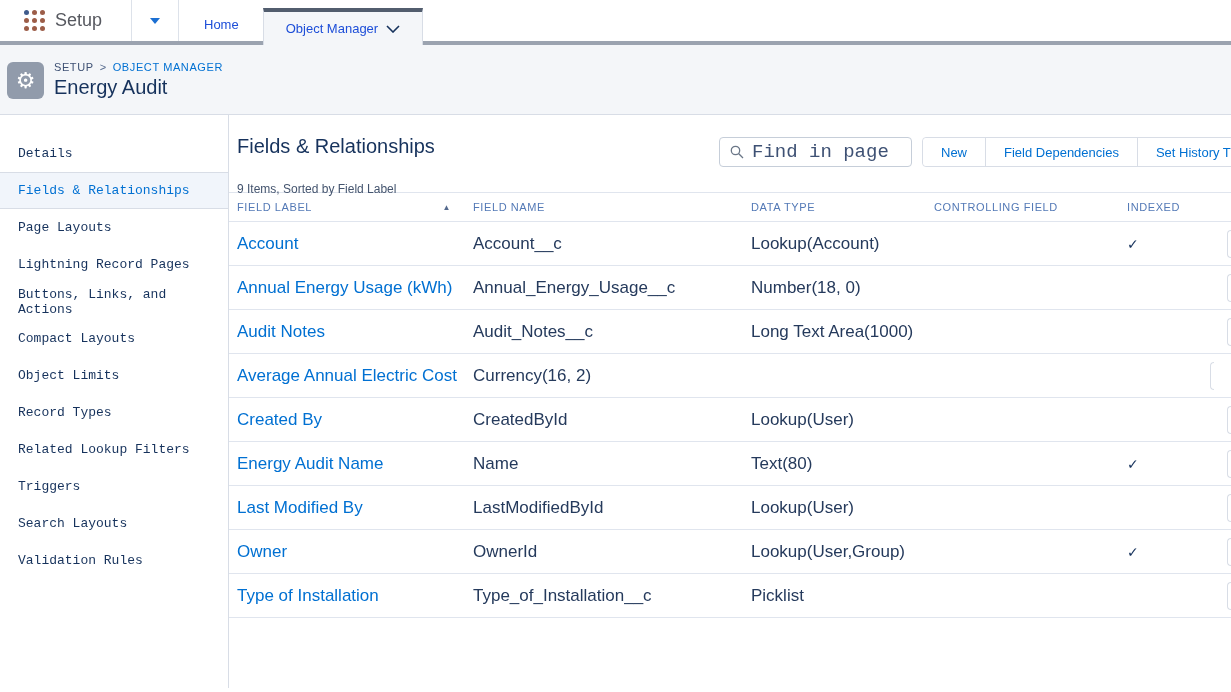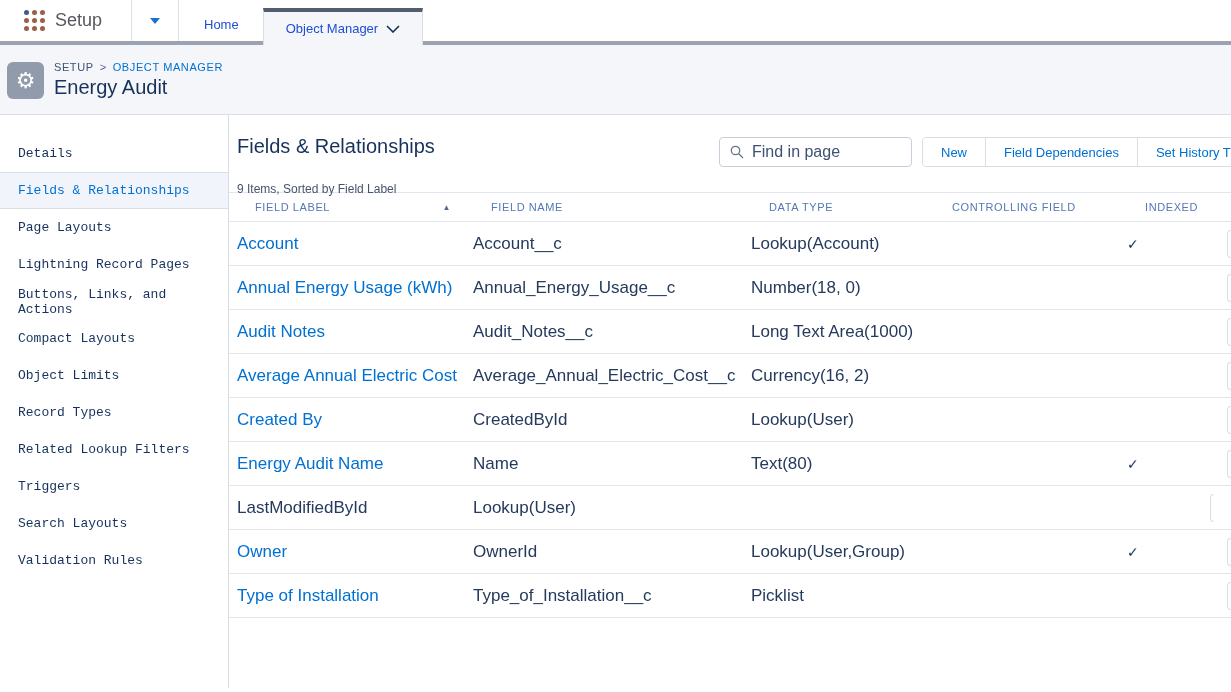--- a/index.html
+++ b/index.html
@@ -48,37 +48,37 @@
     border-top:1px solid #d8dde6; border-bottom:1px solid #d8dde6; }
 
   .main { flex:1; position:relative; background:#fff; min-width:0; }
   .card-head { height:77px; padding:20px 0 0 8px; }
   .card-title { font-size:20px; color:#16325c; }
   .card-sub { font-size:12px; color:#44546e; margin-top:24px; }
 
   .controls { position:absolute; left:490px; top:22px; display:flex; gap:10px; white-space:nowrap; }
   .searchbox { width:193px; height:30px; border:1px solid #c6ced9; border-radius:4px; background:#fff;
     display:flex; align-items:center; padding:0 10px; gap:8px; }
-  .searchbox input { border:none; outline:none; font-size:16px; color:#000000; width:140px;
-    font-family:Liberation Sans, sans-serif; background:transparent; }
+  .searchbox input { border:none; outline:none; font-size:19px; color:#000000; width:140px;
+    font-family:Liberation Mono, monospace; background:transparent; }
   .searchbox input::placeholder { color:#3e5174; opacity:1; }
   .btn-group { display:flex; border:1px solid #d8dde6; border-radius:4px; background:#fff;
     height:30px; overflow:visible; }
   .btn { padding:0 18px; display:flex; align-items:center; font-size:13px; color:#0070d2;
     background:#fff; border:none; border-left:1px solid #d8dde6; cursor:pointer;
     font-family:inherit; white-space:nowrap; }
   .btn:first-child { border-left:none; border-radius:4px 0 0 4px; }
   .btn:last-child { border-radius:0 4px 4px 0; }
 
   
   .tbl { width:100%; }
   .trow { display:grid; grid-template-columns:236px 278px 183px 193px 95px 1fr;
     align-items:center; border-bottom:1px solid #e0e5ee; }
   .thead { height:30px; border-top:1px solid #e0e5ee; }
-  .th { font-size:11px; letter-spacing:.6px; color:#5379b6; padding-left:26px;
+  .th { font-size:11px; letter-spacing:.6px; color:#5379b6; padding-left:8px;
     text-transform:uppercase; cursor:pointer; display:flex; align-items:center;gap:28px; }
   .th.sorted { justify-content:space-between; padding-right:14px; }
   .sort-arrow { font-size:8px; color:#54698d; }
   .tr { height:44px; }
   .td { font-size:17px; color:#253a5c; padding-left:8px; }
   .td a { color:#0070d2; text-decoration:none; cursor:pointer; }
   .td.check { color:#16325c; font-weight:bold; font-size:14px; }
   .rowact { display:flex; justify-content:flex-end; height:44px; align-items:center; }
   .sliver { width:4px; height:28px; border:1px solid #d8dde6; border-right:none;
     border-radius:4px 0 0 4px; background:#fff; cursor:pointer; }
@@ -225,21 +225,20 @@
           <div class="td check"></div>
           <div class="rowact">
             <div class="sliver"></div>
           </div>
         </div>
 
         <div class="trow tr">
           <div class="td">
             <a>Average Annual Electric Cost</a>
           </div>
-          <div class="td">Average_Annual_Electric_Cost__c</div>
           <div class="td">Currency(16, 2)</div>
           <div class="td"></div>
           <div class="td check"></div>
           <div class="rowact">
             <div class="sliver"></div>
           </div>
         </div>
 
         <div class="trow tr">
           <div class="td">
@@ -261,20 +260,23 @@
           <div class="td">Name</div>
           <div class="td">Text(80)</div>
           <div class="td"></div>
           <div class="td check">✓</div>
           <div class="rowact">
             <div class="sliver"></div>
           </div>
         </div>
 
         <div class="trow tr">
+          <div class="td">
+            <a>Last Modified By</a>
+          </div>
           <div class="td">LastModifiedById</div>
           <div class="td">Lookup(User)</div>
           <div class="td"></div>
           <div class="td check"></div>
           <div class="rowact">
             <div class="sliver"></div>
           </div>
         </div>
 
         <div class="trow tr">

